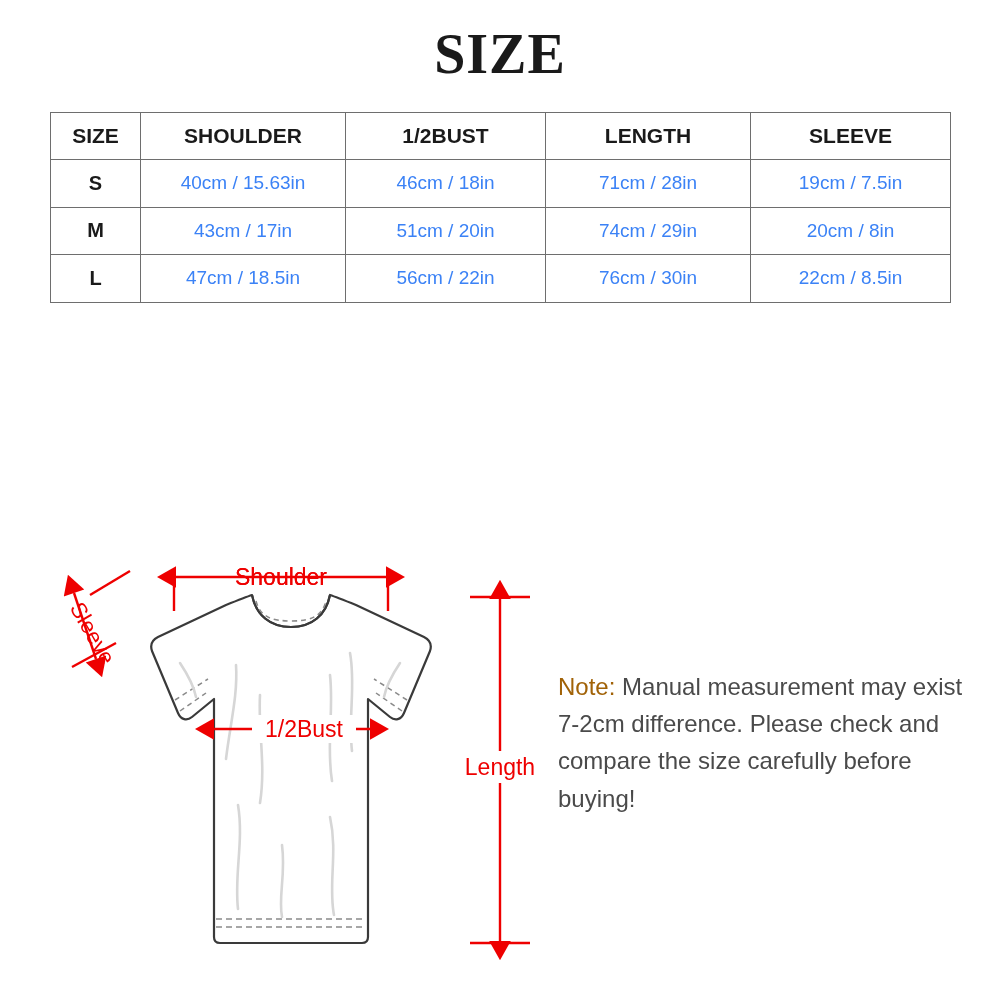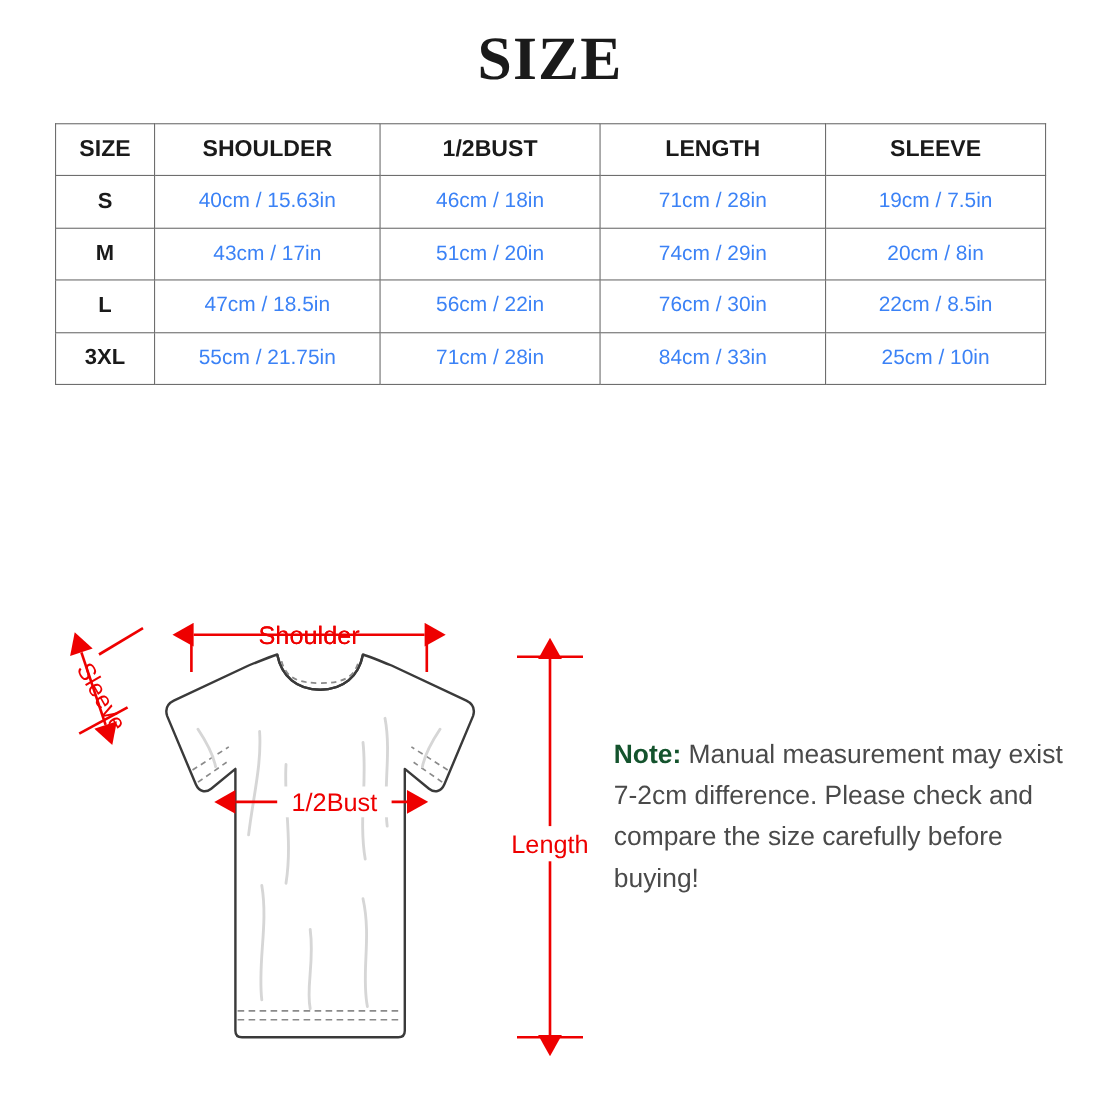--- a/index.html
+++ b/index.html
@@ -85,22 +85,22 @@
   #note {
     position: absolute;
     top: 668px;
     left: 558px;
     width: 410px;
     font-size: 24px;
     line-height: 1.55;
     color: #4a4a4a;
   }
   #note .note-label {
-    font-weight: bold;
-    color: #14532d;
+    font-weight: normal;
+    color: #a16207;
   }
 </style>
 </head>
 <body>
 
 <div id="page">
 
   <div id="title">SIZE</div>
 
   <table id="size-table">
@@ -134,27 +134,20 @@
         <td>51cm / 20in</td>
         <td>74cm / 29in</td>
         <td>20cm / 8in</td>
       </tr>
       <tr>
         <td class="size-cell">L</td>
         <td>47cm / 18.5in</td>
         <td>56cm / 22in</td>
         <td>76cm / 30in</td>
         <td>22cm / 8.5in</td>
-      </tr>
-      <tr>
-        <td class="size-cell">3XL</td>
-        <td>55cm / 21.75in</td>
-        <td>71cm / 28in</td>
-        <td>84cm / 33in</td>
-        <td>25cm / 10in</td>
       </tr>
     </tbody>
   </table>
 
   <div id="diagram">
     <svg width="520" height="440" viewBox="0 0 520 440" xmlns="http://www.w3.org/2000/svg">
       <defs>
         <marker id="arrL" markerWidth="9" markerHeight="9" refX="8" refY="4.5" orient="auto">
           <path d="M8,0 L0,4.5 L8,9 z" fill="#ee0000"></path>
         </marker>

